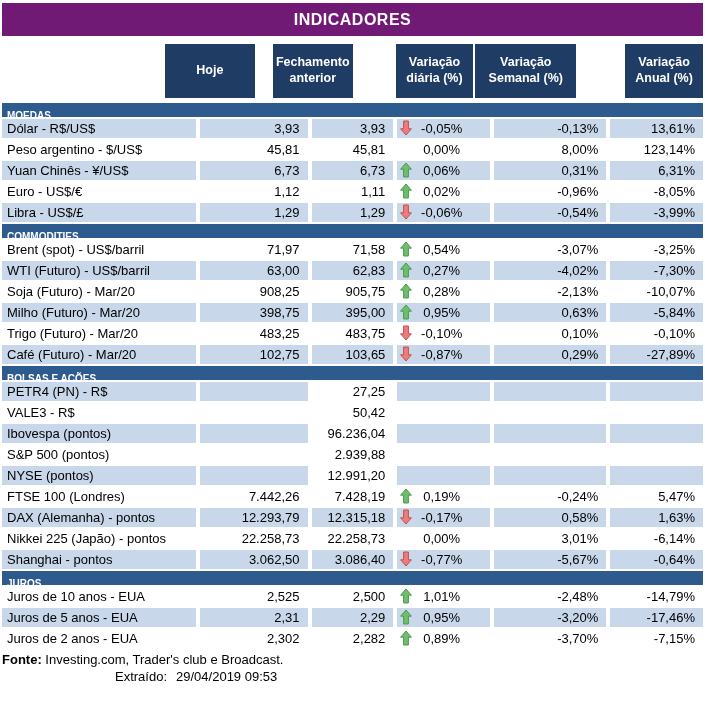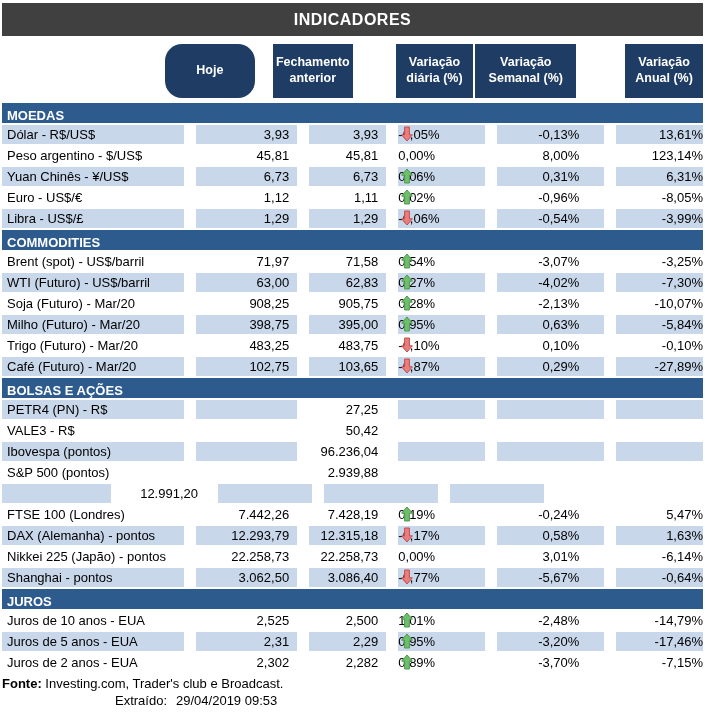--- a/index.html
+++ b/index.html
@@ -6,63 +6,63 @@
   body {
     width: 705px; height: 728px;
     font-family: "Liberation Sans", "DejaVu Sans", sans-serif;
     color: #000;
     overflow: hidden;
   }
   .sheet { padding: 3px 2px 0 2px; }
 
   .title-bar {
     height: 33px; line-height: 33px;
-    background: #404040; color: #fff;
+    background: #701a75; color: #fff;
     font-size: 16px; font-weight: bold; text-align: center;
     letter-spacing: 0.5px;
     margin-bottom: 8px;
   }
 
   .col-header { display: flex; gap: 2px; margin-bottom: 5px; }
   .col-spacer { width: 197px; }
   .hcell {
     background: #1F3C64; color: #fff;
     font-size: 12.5px; font-weight: bold; text-align: center;
     height: 54px; box-sizing: border-box; padding: 0 3px;
     display: flex; align-items: center; justify-content: center;
     line-height: 1.25;
   }
-  .hw-hoje { width: 109px; border-radius: 17px; }
+  .hw-hoje { width: 109px; }
   .hw-fech { width: 83px; margin-left: 16px; }
   .hw-diaria { width: 94px; margin-left: 41px; }
   .hw-semanal { width: 122px; }
   .hw-anual { width: 94px; margin-left: 47px; }
 
   .section-bar {
-    height: 20px; line-height: 26px;
+    height: 14px; line-height: 26px;
     background: #2E5B8E; color: #fff;
-    font-size: 13px; font-weight: bold;
+    font-size: 10px; font-weight: bold;
     padding-left: 5px;
     margin-bottom: 2px;
   }
 
-  .row { display: flex; gap: 12px; margin-bottom: 2px; }
+  .row { display: flex; gap: 4px; margin-bottom: 2px; }
   .cell {
     height: 19px; line-height: 19px;
     font-size: 13px;
     box-sizing: border-box;
     white-space: nowrap; overflow: hidden;
   }
   .blue { background: #C8D7EA; }
   .c-label   { width: 197px; padding-left: 5px; text-align: left; }
   .c-hoje    { width: 109px; padding-right: 8px; text-align: right; }
   .c-fech    { width: 83px;  padding-right: 8px; text-align: right; }
-  .c-diaria  { width: 94px;  padding-right: 4px; text-align: left; position: relative; }
-  .c-semanal { width: 114px; padding-right: 25px; text-align: right; }
-  .c-anual   { width: 94px;  padding-right: 0; text-align: right; }
+  .c-diaria  { width: 94px;  padding-right: 4px; text-align: center; position: relative; }
+  .c-semanal { width: 114px; padding-right: 8px; text-align: right; }
+  .c-anual   { width: 94px;  padding-right: 8px; text-align: right; }
   .arrow { position: absolute; left: 3px; top: 1px; }
 
   .footer { margin-top: 3px; font-size: 13px; line-height: 17px; }
   .fonte-label { font-weight: bold; }
   .extraido-line { margin-left: 113px; }
   .extraido-value { margin-left: 9px; }
 </style>
 </head>
 <body>
 
@@ -217,20 +217,21 @@
       </div>
       <div class="row">
         <div class="cell c-label">S&amp;P 500 (pontos)</div>
         <div class="cell c-hoje"></div>
         <div class="cell c-fech">2.939,88</div>
         <div class="cell c-diaria"></div>
         <div class="cell c-semanal"></div>
         <div class="cell c-anual"></div>
       </div>
       <div class="row">
+        <div class="cell c-label blue">NYSE (pontos)</div>
         <div class="cell c-hoje blue"></div>
         <div class="cell c-fech">12.991,20</div>
         <div class="cell c-diaria blue"></div>
         <div class="cell c-semanal blue"></div>
         <div class="cell c-anual blue"></div>
       </div>
       <div class="row">
         <div class="cell c-label">FTSE 100 (Londres)</div>
         <div class="cell c-hoje">7.442,26</div>
         <div class="cell c-fech">7.428,19</div>

